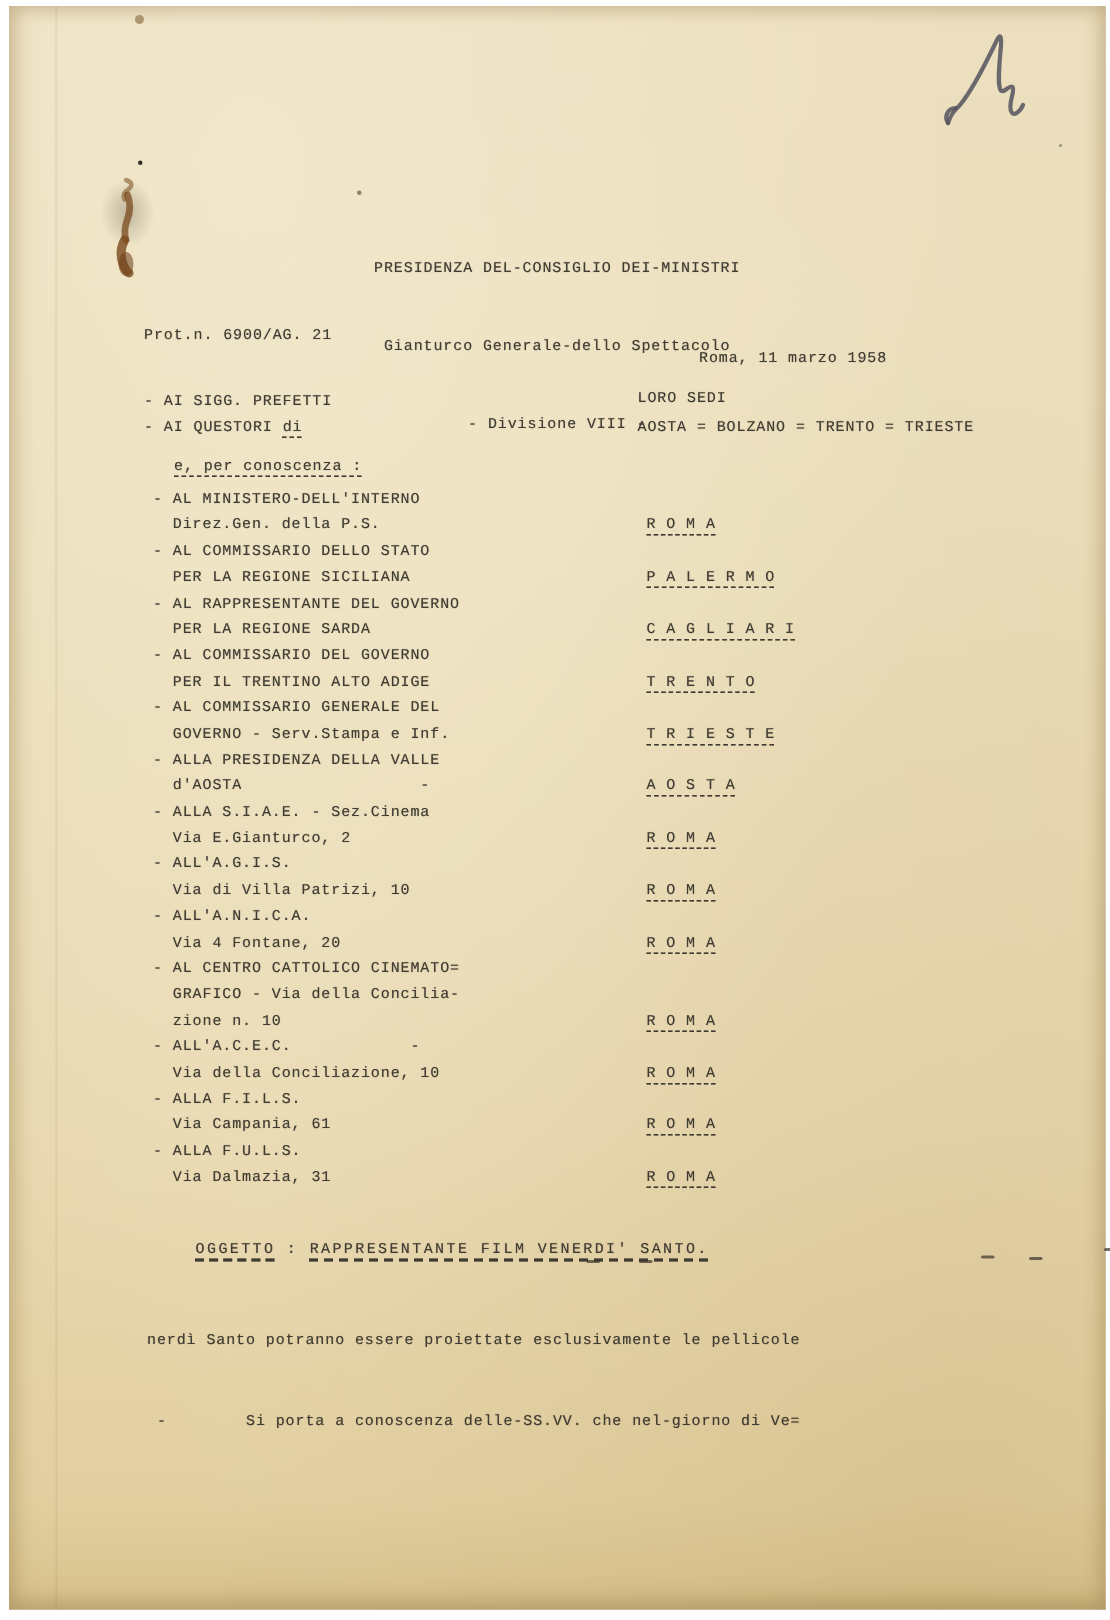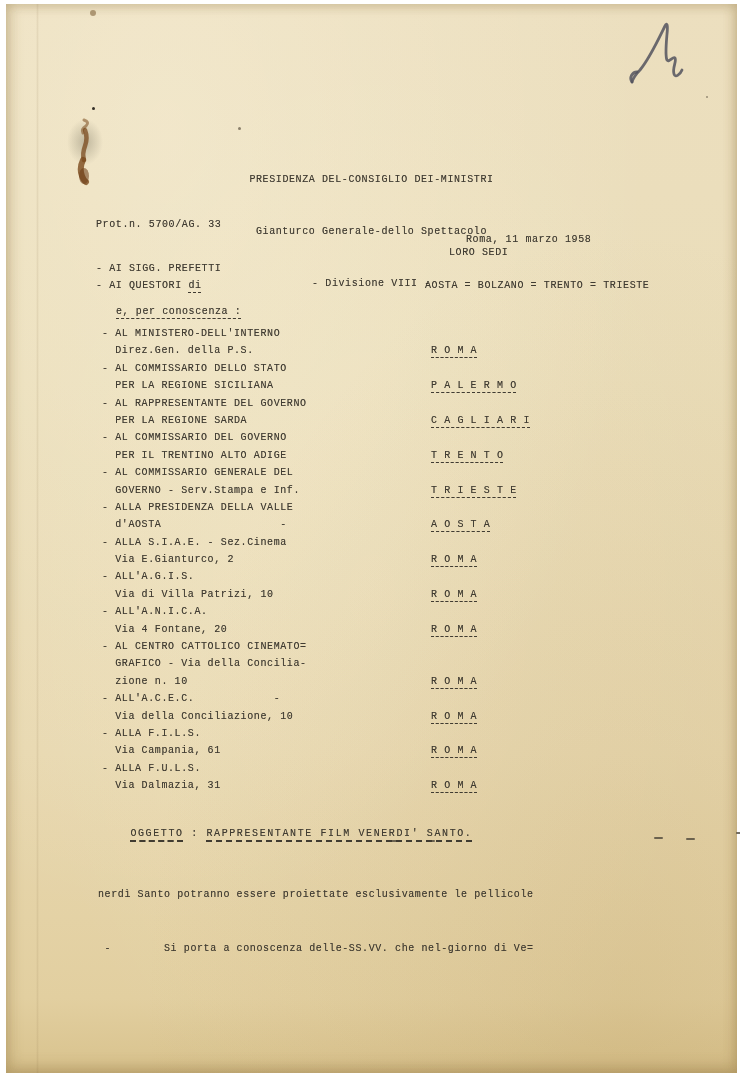--- a/index.html
+++ b/index.html
@@ -69,25 +69,25 @@
 
 <div class="sheet">
   <div class="crease"></div>
 
   <div class="tw center" style="top:132px;">
     <div>PRESIDENZA DEL-CONSIGLIO DEI-MINISTRI</div>
     <div>Gianturco Generale-dello Spettacolo</div>
     <div>- Divisione VIII -</div>
   </div>
 
-  <div class="tw" style="left:90px;top:212px;">Prot.n. 5700/AG. 33</div>
+  <div class="tw" style="left:90px;top:212px;">Prot.n. 6900/AG. 21</div>
   <div class="tw" style="left:460px;top:227px;">Roma, 11 marzo 1958</div>
 
   <div class="tw" style="left:90px;top:256px;">- AI SIGG. PREFETTI</div>
-  <div class="tw" style="left:419px;top:240px;margin-left:24px;">LORO SEDI</div>
+  <div class="tw" style="left:419px;top:254px;">LORO SEDI</div>
   <div class="tw" style="left:90px;top:273px;"><span>- AI QUESTORI </span><span class="u-dash">di</span></div>
   <div class="tw" style="left:419px;top:273px;">AOSTA = BOLZANO = TRENTO = TRIESTE</div>
 
   <div class="tw u-dash" style="left:110px;top:299px;">e, per conoscenza :</div>
 
   <div id="recipient-rows" class="tw"><div class="rrow"><span class="rleft">- AL MINISTERO-DELL'INTERNO</span></div><div class="rrow"><span class="rleft">  Direz.Gen. della P.S.</span><span class="rcity u-dash">R O M A</span></div><div class="rrow"><span class="rleft">- AL COMMISSARIO DELLO STATO</span></div><div class="rrow"><span class="rleft">  PER LA REGIONE SICILIANA</span><span class="rcity u-dash">P A L E R M O</span></div><div class="rrow"><span class="rleft">- AL RAPPRESENTANTE DEL GOVERNO</span></div><div class="rrow"><span class="rleft">  PER LA REGIONE SARDA</span><span class="rcity u-dash">C A G L I A R I</span></div><div class="rrow"><span class="rleft">- AL COMMISSARIO DEL GOVERNO</span></div><div class="rrow"><span class="rleft">  PER IL TRENTINO ALTO ADIGE</span><span class="rcity u-dash">T R E N T O</span></div><div class="rrow"><span class="rleft">- AL COMMISSARIO GENERALE DEL</span></div><div class="rrow"><span class="rleft">  GOVERNO - Serv.Stampa e Inf.</span><span class="rcity u-dash">T R I E S T E</span></div><div class="rrow"><span class="rleft">- ALLA PRESIDENZA DELLA VALLE</span></div><div class="rrow"><span class="rleft">  d'AOSTA                  -</span><span class="rcity u-dash">A O S T A</span></div><div class="rrow"><span class="rleft">- ALLA S.I.A.E. - Sez.Cinema</span></div><div class="rrow"><span class="rleft">  Via E.Gianturco, 2</span><span class="rcity u-dash">R O M A</span></div><div class="rrow"><span class="rleft">- ALL'A.G.I.S.</span></div><div class="rrow"><span class="rleft">  Via di Villa Patrizi, 10</span><span class="rcity u-dash">R O M A</span></div><div class="rrow"><span class="rleft">- ALL'A.N.I.C.A.</span></div><div class="rrow"><span class="rleft">  Via 4 Fontane, 20</span><span class="rcity u-dash">R O M A</span></div><div class="rrow"><span class="rleft">- AL CENTRO CATTOLICO CINEMATO=</span></div><div class="rrow"><span class="rleft">  GRAFICO - Via della Concilia-</span></div><div class="rrow"><span class="rleft">  zione n. 10</span><span class="rcity u-dash">R O M A</span></div><div class="rrow"><span class="rleft">- ALL'A.C.E.C.            -</span></div><div class="rrow"><span class="rleft">  Via della Conciliazione, 10</span><span class="rcity u-dash">R O M A</span></div><div class="rrow"><span class="rleft">- ALLA F.I.L.S.</span></div><div class="rrow"><span class="rleft">  Via Campania, 61</span><span class="rcity u-dash">R O M A</span></div><div class="rrow"><span class="rleft">- ALLA F.U.L.S.</span></div><div class="rrow"><span class="rleft">  Via Dalmazia, 31</span><span class="rcity u-dash">R O M A</span></div></div>
 
   <div class="tw subject" style="left:94px;top:804px;">
     <span class="u-heavy">OGGETTO</span><span> : </span><span class="u-heavy">RAPPRESENTANTE FILM VENERDI' SANTO.</span>
   </div>

